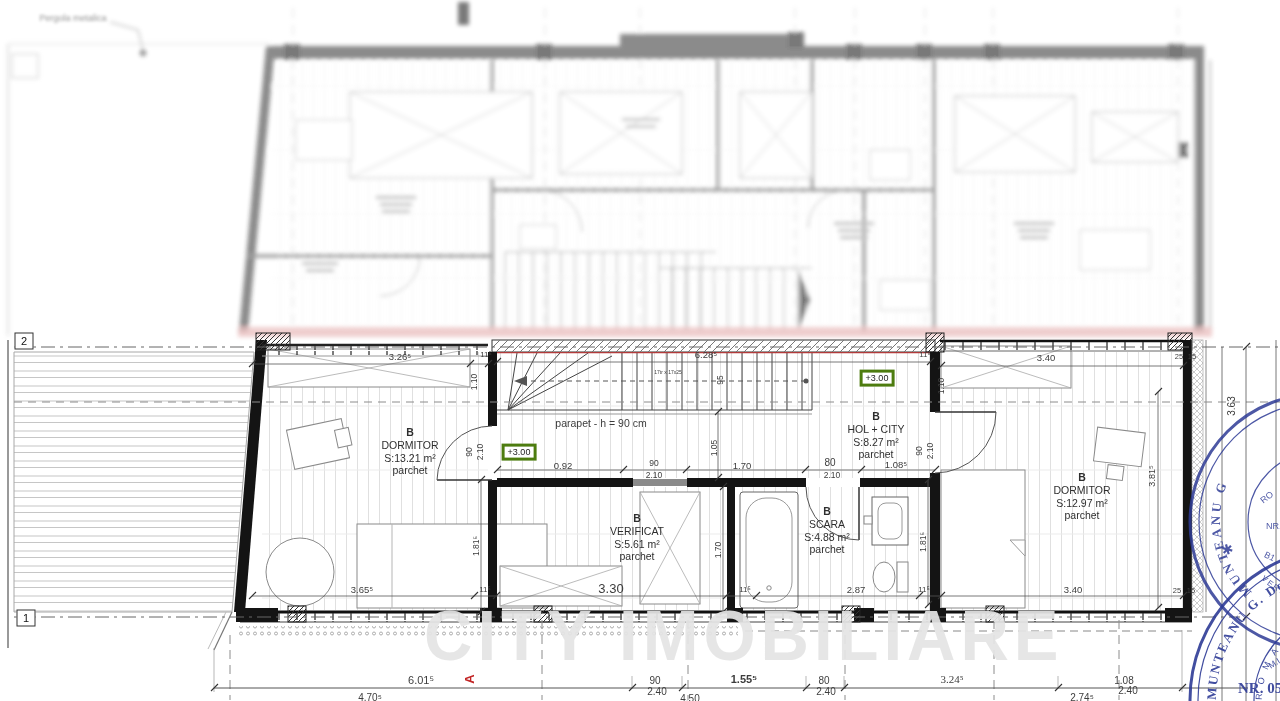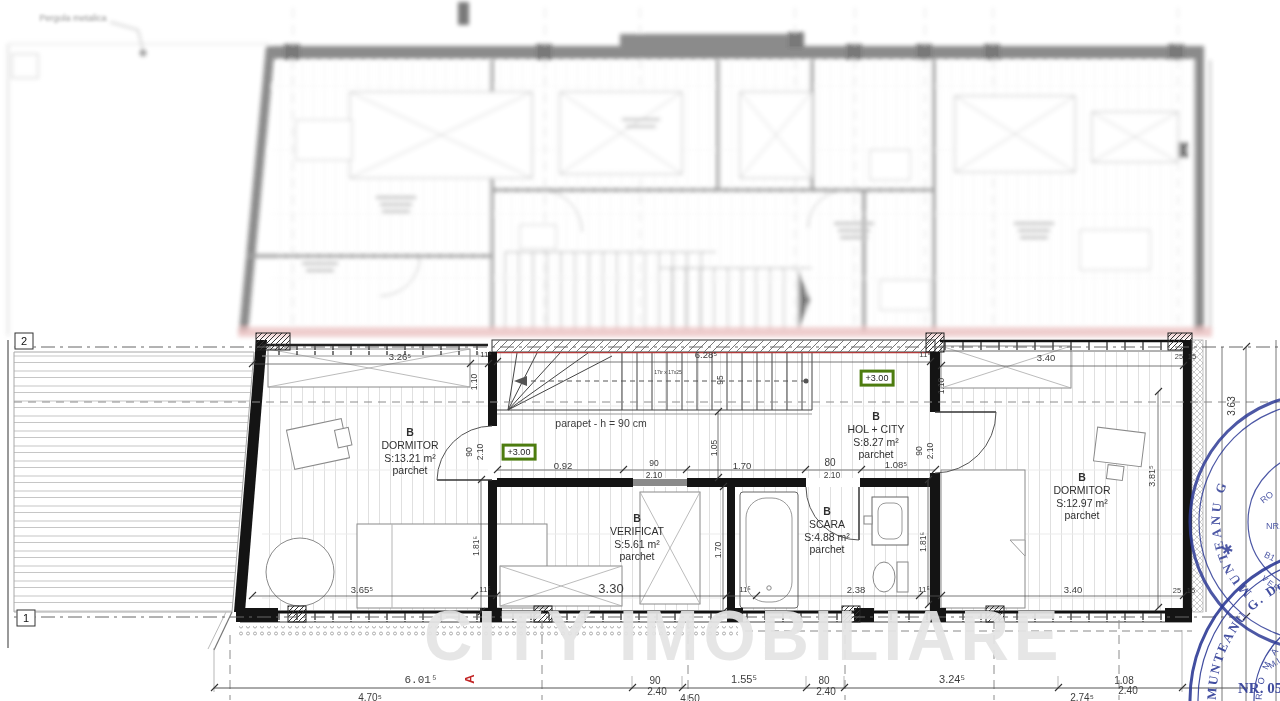--- a/index.html
+++ b/index.html
@@ -327,32 +327,32 @@
       <div class="label" style="left: 930px; top: 451px; font-size: 8.5px; transform: translate(-50%, -50%) rotate(-90deg);">2.10</div>
       <div class="label" style="left: 476px; top: 546px; font-size: 8.5px; transform: translate(-50%, -50%) rotate(-90deg);">1.81⁵</div>
       <div class="label" style="left: 718px; top: 550px; font-size: 8.5px; transform: translate(-50%, -50%) rotate(-90deg);">1.70</div>
       <div class="label" style="left: 923px; top: 542px; font-size: 8.5px; transform: translate(-50%, -50%) rotate(-90deg);">1.81⁵</div>
       <div class="label" style="left: 1152px; top: 476px; font-size: 9px; transform: translate(-50%, -50%) rotate(-90deg);">3.81⁵</div>
       <div class="label" style="left: 1232px; top: 406px; font-size: 10px; transform: translate(-50%, -50%) rotate(-90deg);">3.63</div>
       <div class="label" style="left: 362px; top: 590px; font-size: 9.5px; transform: translate(-50%, -50%);">3.65⁵</div>
       <div class="label" style="left: 485px; top: 590px; font-size: 8px; transform: translate(-50%, -50%);">11⁵</div>
       <div class="label" style="left: 611px; top: 589px; font-size: 13px; transform: translate(-50%, -50%);">3.30</div>
       <div class="label" style="left: 745px; top: 590px; font-size: 8px; transform: translate(-50%, -50%);">11⁵</div>
-      <div class="label" style="left: 856px; top: 590px; font-size: 9.5px; transform: translate(-50%, -50%);">2.38</div>
+      <div class="label" style="left: 856px; top: 590px; font-size: 9.5px; transform: translate(-50%, -50%);">2.87</div>
       <div class="label" style="left: 924px; top: 590px; font-size: 8px; transform: translate(-50%, -50%);">11⁵</div>
       <div class="label" style="left: 1073px; top: 590px; font-size: 9.5px; transform: translate(-50%, -50%);">3.40</div>
       <div class="label" style="left: 1177px; top: 590px; font-size: 7.5px; transform: translate(-50%, -50%);">25</div>
       <div class="label" style="left: 1191px; top: 590px; font-size: 7.5px; transform: translate(-50%, -50%);">15</div>
-      <div class="label" style="left: 421px; top: 681px; font-size: 11px; transform: translate(-50%, -50%); font-family: Liberation Mono, monospace;">6.01⁵</div>
+      <div class="label" style="left: 421px; top: 681px; font-size: 11px; transform: translate(-50%, -50%);">6.01⁵</div>
       <div class="label" style="left: 655px; top: 681px; font-size: 10px; transform: translate(-50%, -50%);">90</div>
       <div class="label" style="left: 657px; top: 692px; font-size: 10px; transform: translate(-50%, -50%);">2.40</div>
-      <div class="label" style="left: 744px; top: 680px; font-size: 11px; transform: translate(-50%, -50%);">1.55⁵</div>
+      <div class="label" style="left: 744px; top: 680px; font-size: 11px; transform: translate(-50%, -50%); font-weight: bold;">1.55⁵</div>
       <div class="label" style="left: 824px; top: 681px; font-size: 10px; transform: translate(-50%, -50%);">80</div>
       <div class="label" style="left: 826px; top: 692px; font-size: 10px; transform: translate(-50%, -50%);">2.40</div>
-      <div class="label" style="left: 952px; top: 680px; font-size: 11px; transform: translate(-50%, -50%);">3.24⁵</div>
+      <div class="label" style="left: 952px; top: 680px; font-size: 11px; transform: translate(-50%, -50%); font-family: Liberation Serif, serif;">3.24⁵</div>
       <div class="label" style="left: 1124px; top: 681px; font-size: 10px; transform: translate(-50%, -50%);">1.08</div>
       <div class="label" style="left: 1128px; top: 691px; font-size: 10px; transform: translate(-50%, -50%);">2.40</div>
       <div class="label" style="left: 370px; top: 698px; font-size: 10px; transform: translate(-50%, -50%);">4.70⁵</div>
       <div class="label" style="left: 690px; top: 699px; font-size: 10px; transform: translate(-50%, -50%);">4.50</div>
       <div class="label" style="left: 1082px; top: 698px; font-size: 10px; transform: translate(-50%, -50%);">2.74⁵</div>
       <div class="label room" style="left: 410px; top: 452px;">
         <div style="font-weight: bold;">B</div>
         <div>DORMITOR</div>
         <div>S:13.21 m²</div>
         <div>parchet</div>

